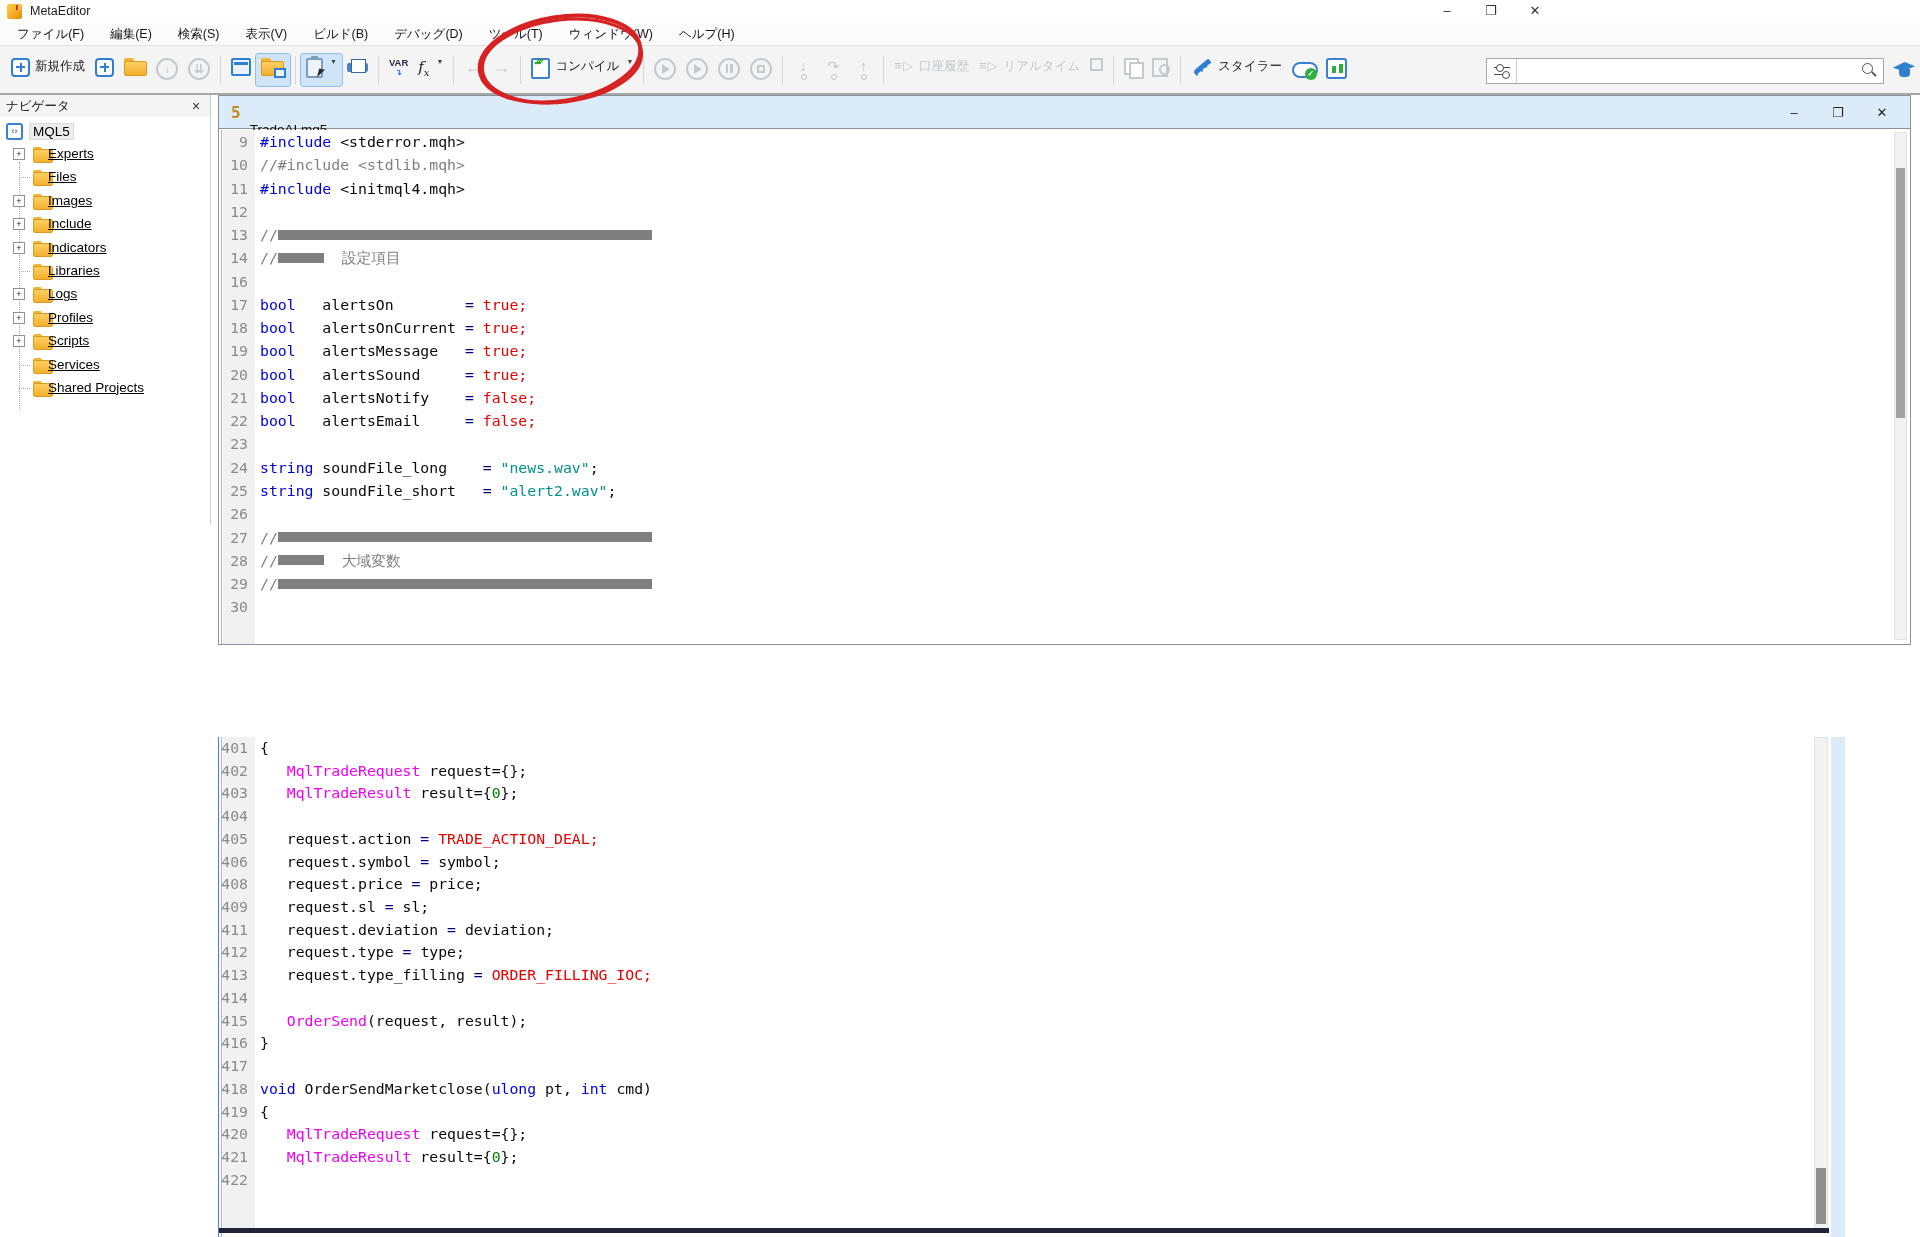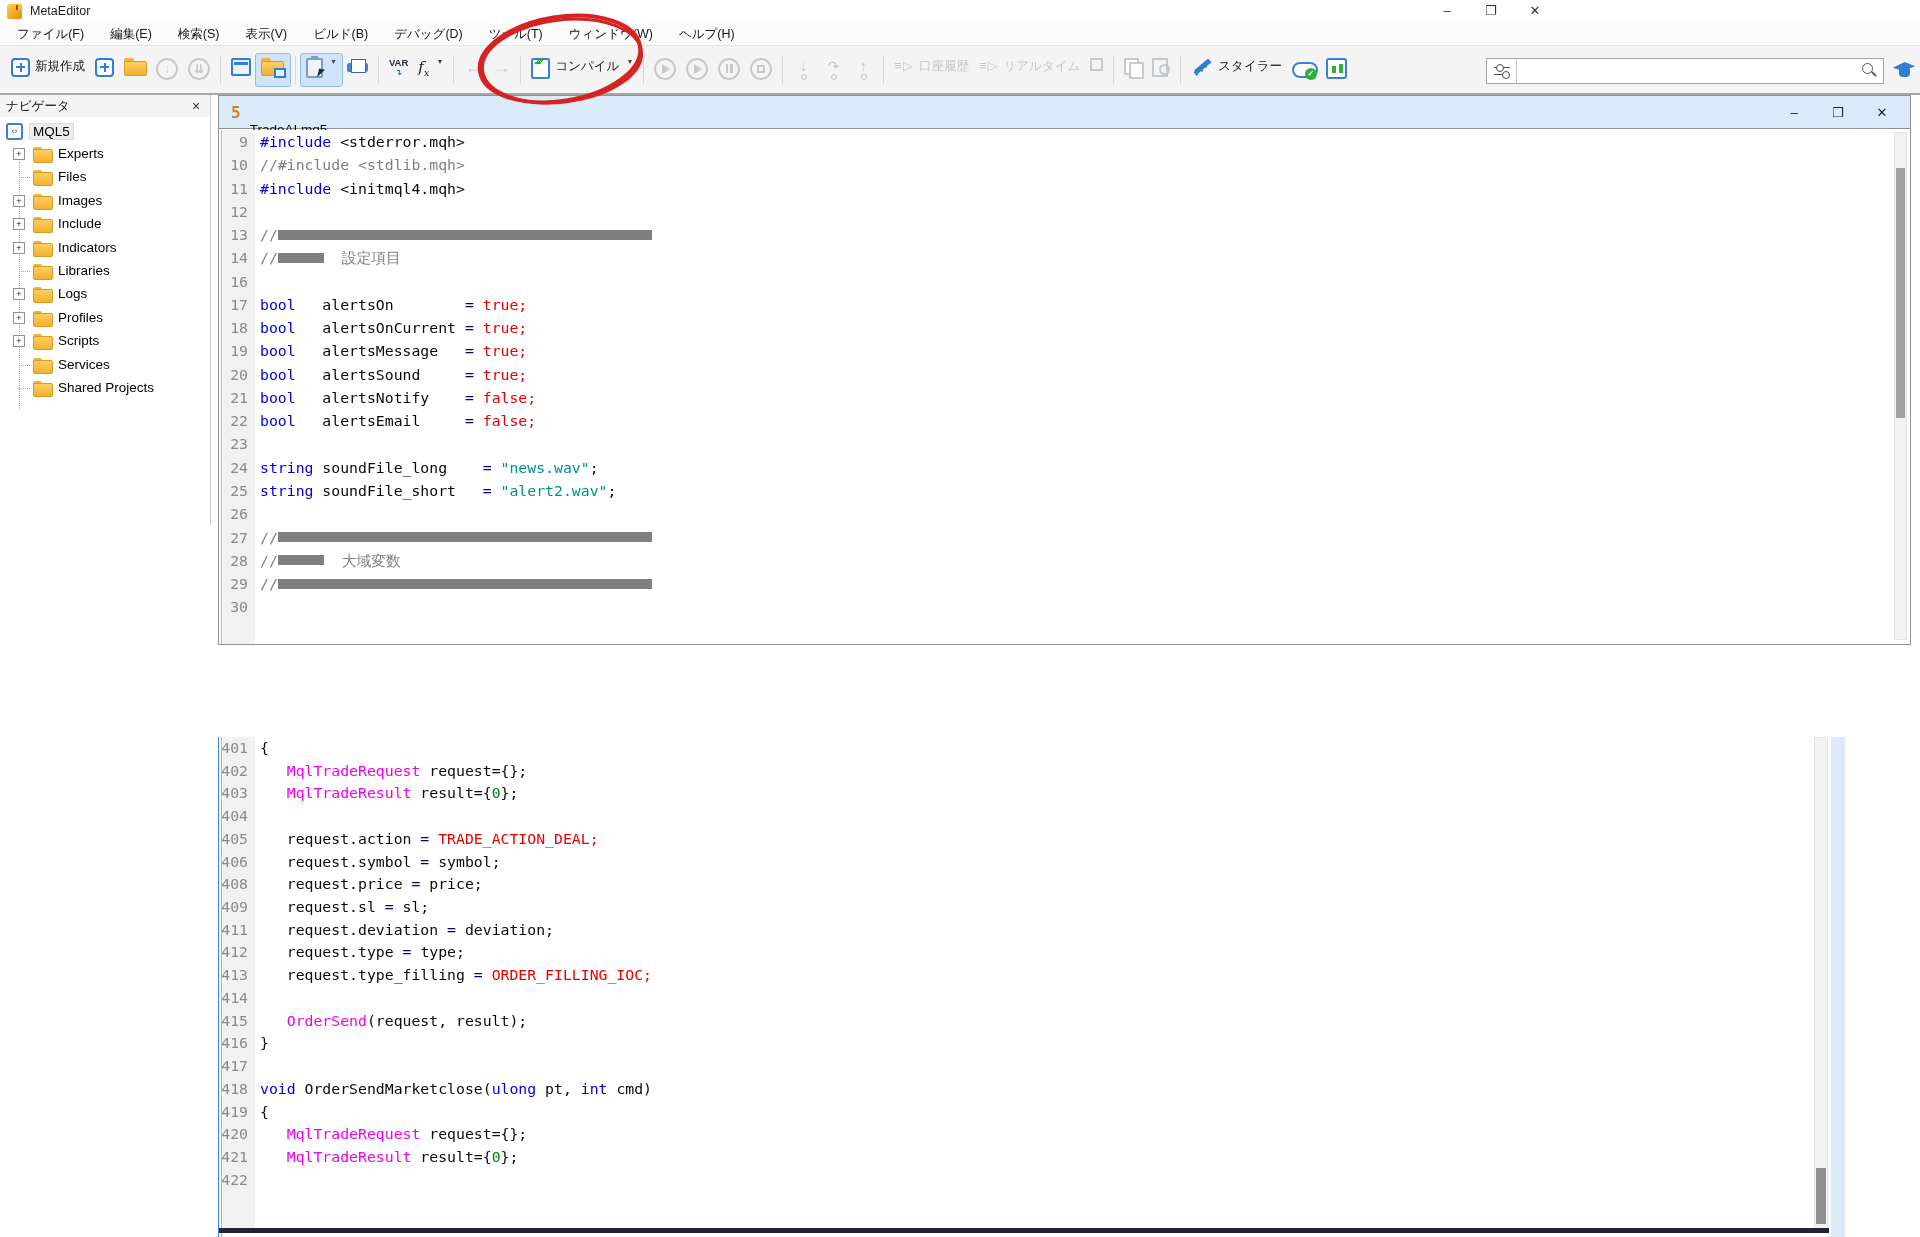--- a/index.html
+++ b/index.html
@@ -119,21 +119,21 @@
                font-size:9px; line-height:13px; text-align:center; color:#3b7fd0; font-weight:bold; background:#fff; }
   .root-label { margin-left:30px; font-size:13.5px; color:#000; background:#ececec; outline:1px solid #dcdcdc; padding:0 3px; }
   .tree-row { position:relative; height:23.4px; }
   .tree-row .stub { position:absolute; left:19px; top:11px; width:11px; border-top:1px dotted #a8a8a8; }
   .tree-row .expand { position:absolute; left:13px; top:5px; width:12px; height:12px; background:#fff; border:1px solid #919191;
                       font-size:9px; line-height:10px; text-align:center; color:#222; z-index:2; }
   .tree-row .tfolder { position:absolute; left:33px; top:4px; }
   .tf { width:19px; height:15px; position:relative; }
   .tf::before { content:""; position:absolute; left:0; top:0; width:9px; height:5px; background:#f2b53a; border-radius:2px 2px 0 0; }
   .tf::after { content:""; position:absolute; left:0; top:2px; width:18px; height:12px; background:linear-gradient(#fdd063,#f4af2e); border:1px solid #d99a1d; border-radius:2px; }
-  .tree-row .tlabel { position:absolute; left:58px; top:3px; font-size:13.5px; color:#000; }
+  .tree-row .tlabel { position:absolute; left:48px; top:3px; font-size:13.5px; color:#000;text-decoration:underline; }
 
   
   .docwin { position:absolute; left:218px; top:95px; width:1693px; height:550px; border:1px solid #8a9199; background:#fff; }
   .doc-titlebar { height:33px; background:#dcebfa; border-bottom:1px solid #8a9199; display:flex; align-items:center; padding:0 12px; }
   .mq5-badge { font-size:16px; font-weight:bold; color:#c8891a; font-family:"DejaVu Sans Mono", monospace; }
   .doc-title { margin-left:9px; font-size:13.5px; color:#101010;margin-top:35px; }
   .doc-controls { margin-left:auto; display:flex; gap:20px; padding-right:4px; }
   .dc { width:24px; text-align:center; font-size:13px; color:#222; }
 
   .editor { position:absolute; left:0; top:34px; right:0; bottom:0; background:#fff; overflow:hidden; }

